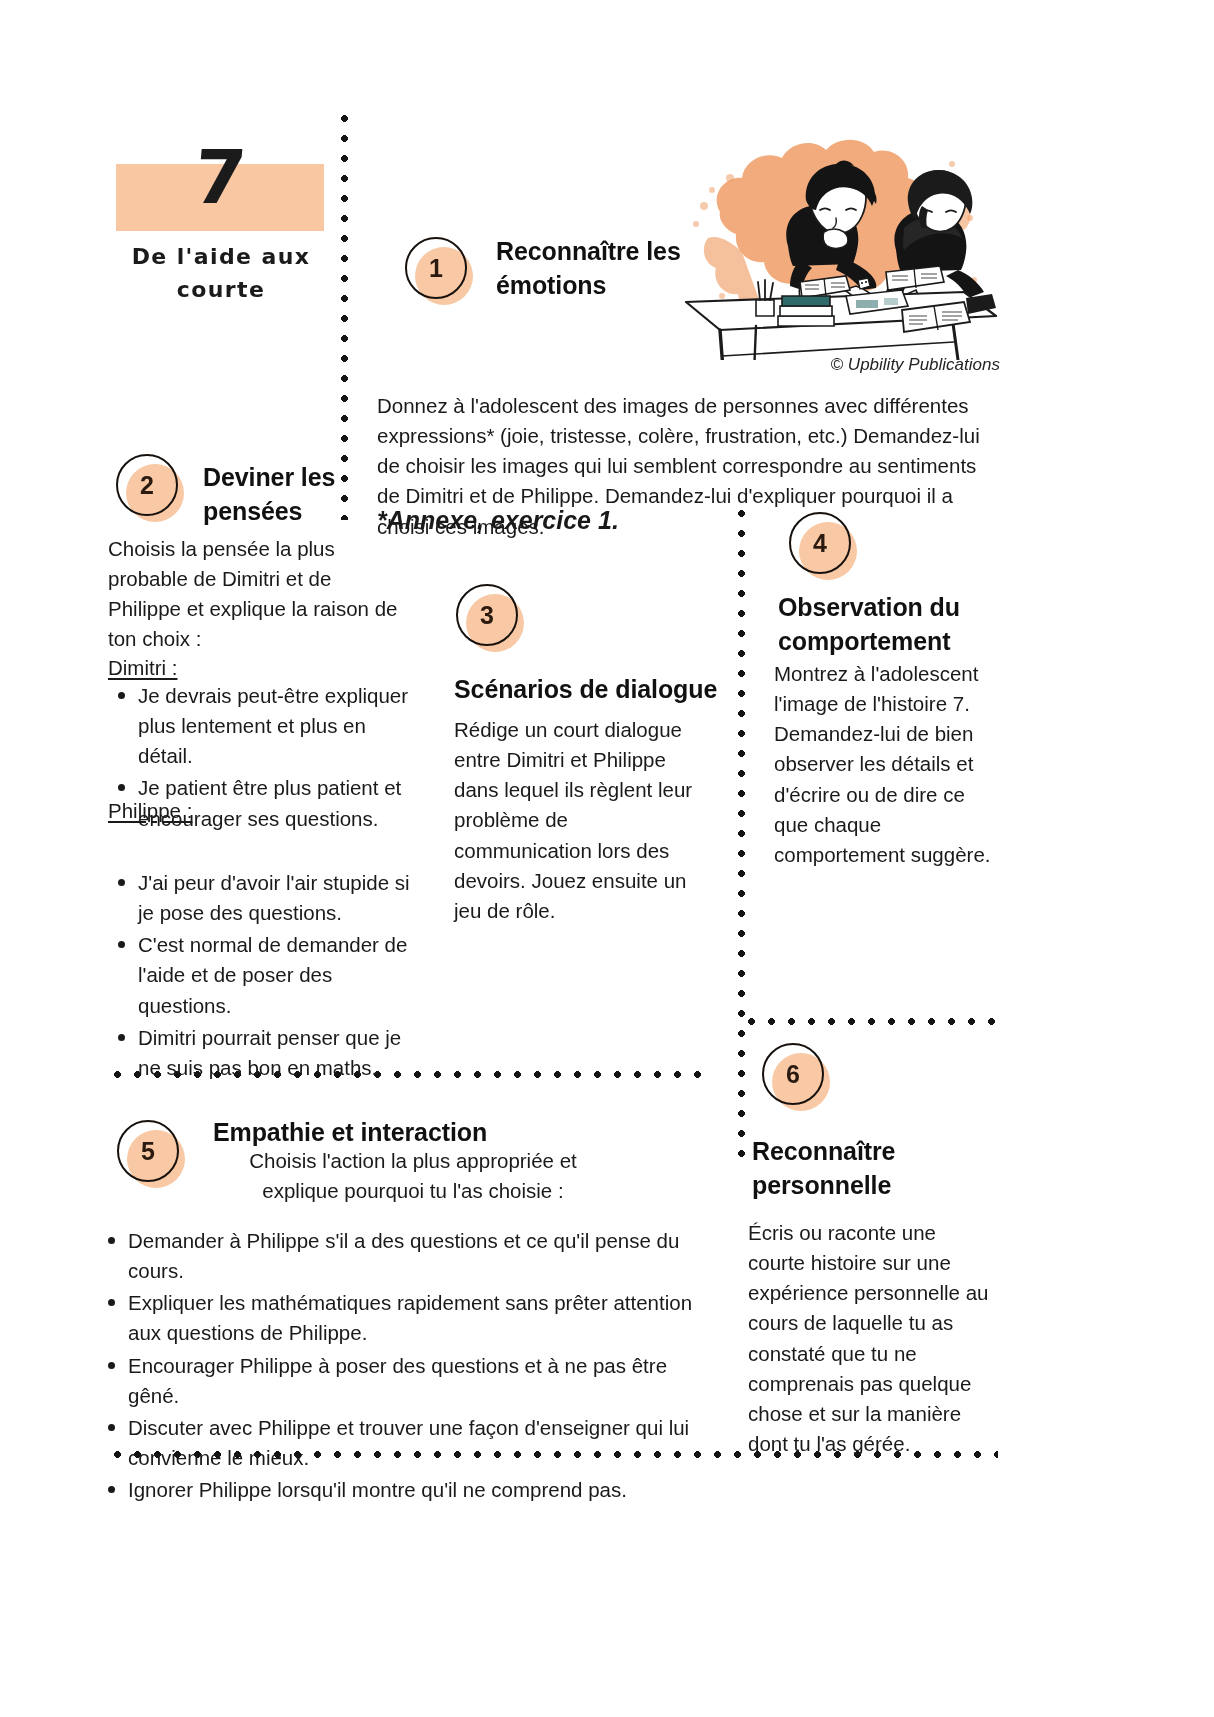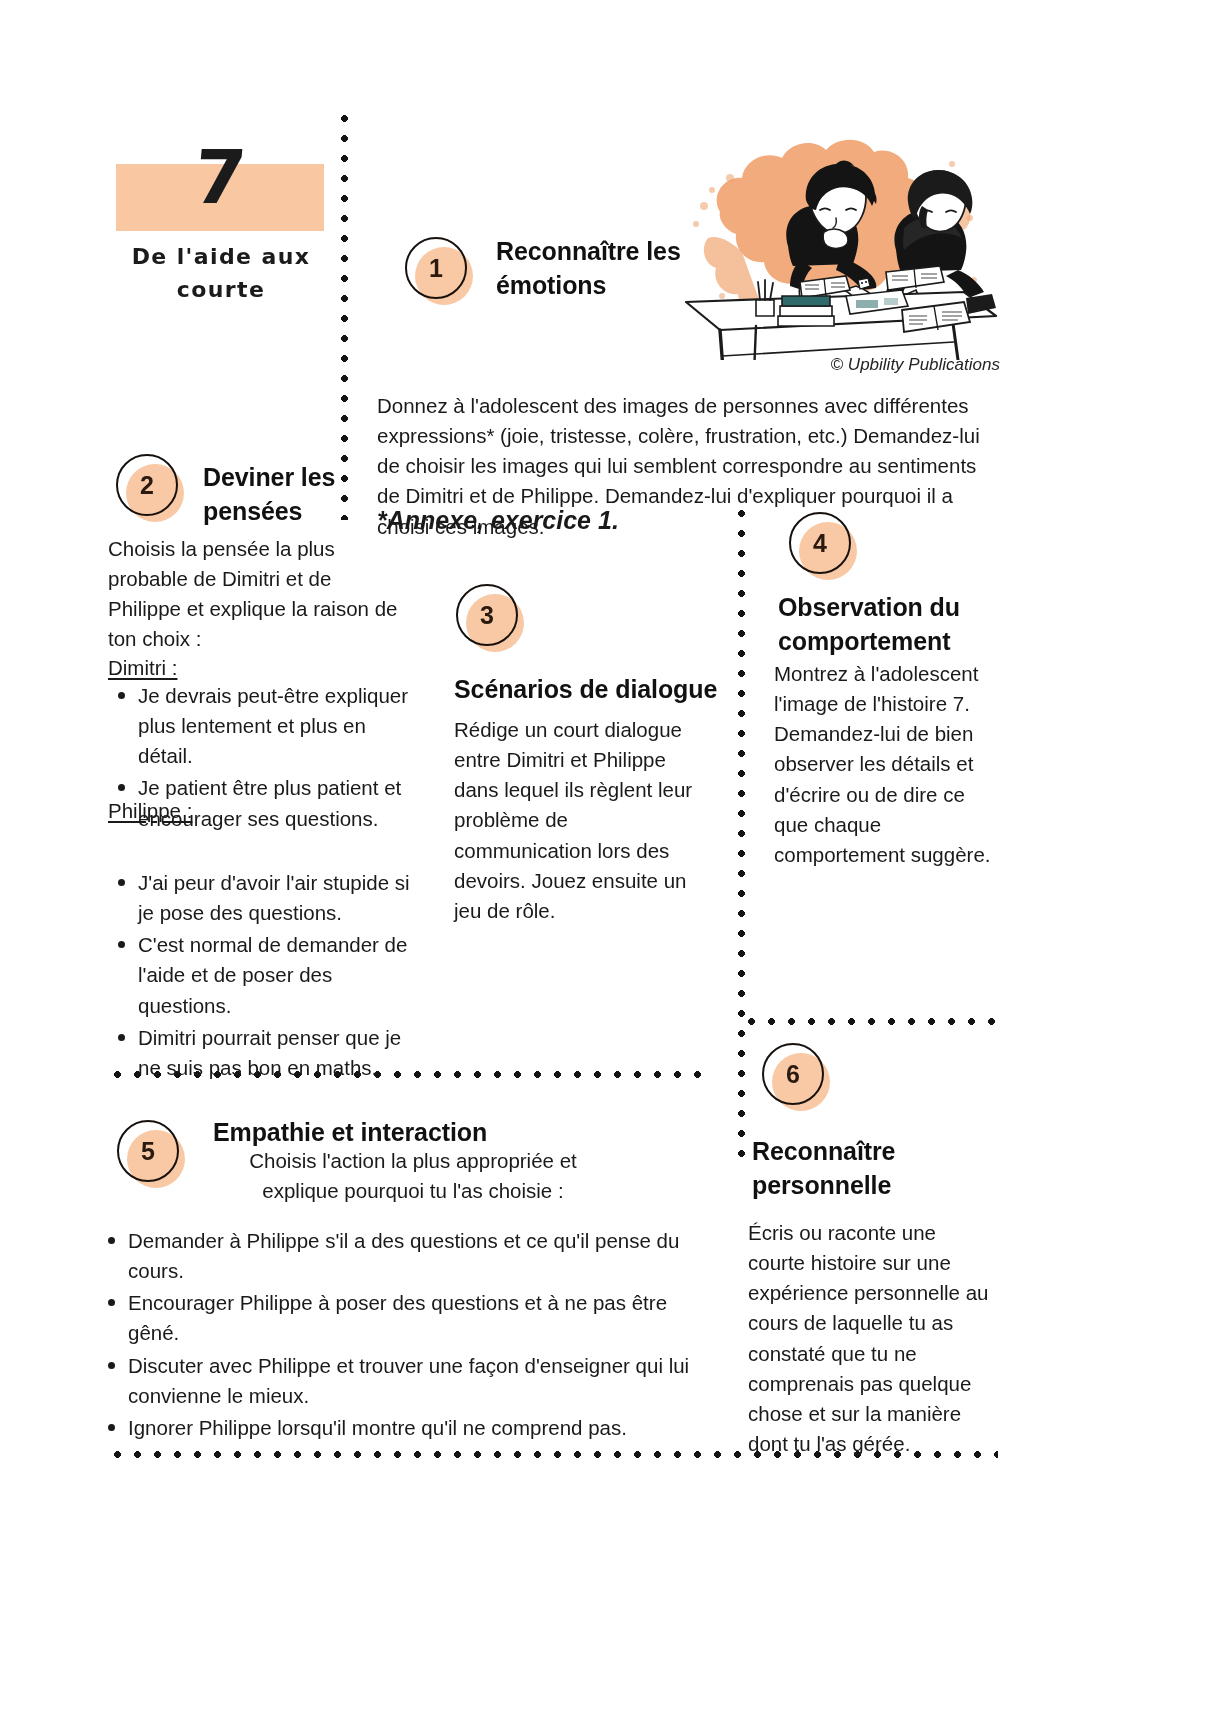--- a/index.html
+++ b/index.html
@@ -391,20 +391,21 @@
   <div class="badge" style="left:117px; top:1120px;">
     <div class="disc"></div>
     <div class="ring"></div>
     <div class="num">5</div>
   </div>
   <div class="sec-title" style="left:213px; top:1115px; width:360px;">Empathie et interaction</div>
   <div class="body-txt" style="left:213px; top:1146px; width:400px;text-align:center;">Choisis l'action la plus appropriée et explique pourquoi tu l'as choisie :</div>
   <div class="body-txt" style="left:98px; top:1226px; width:620px;">
     <ul class="bul">
       <li>Demander à Philippe s'il a des questions et ce qu'il pense du cours.</li>
+      <li>Expliquer les mathématiques rapidement sans prêter attention aux questions de Philippe.</li>
       <li>Encourager Philippe à poser des questions et à ne pas être gêné.</li>
       <li>Discuter avec Philippe et trouver une façon d'enseigner qui lui convienne le mieux.</li>
       <li>Ignorer Philippe lorsqu'il montre qu'il ne comprend pas.</li>
     </ul>
   </div>
 
   <div class="badge" style="left:762px; top:1043px;">
     <div class="disc"></div>
     <div class="ring"></div>
     <div class="num">6</div>

